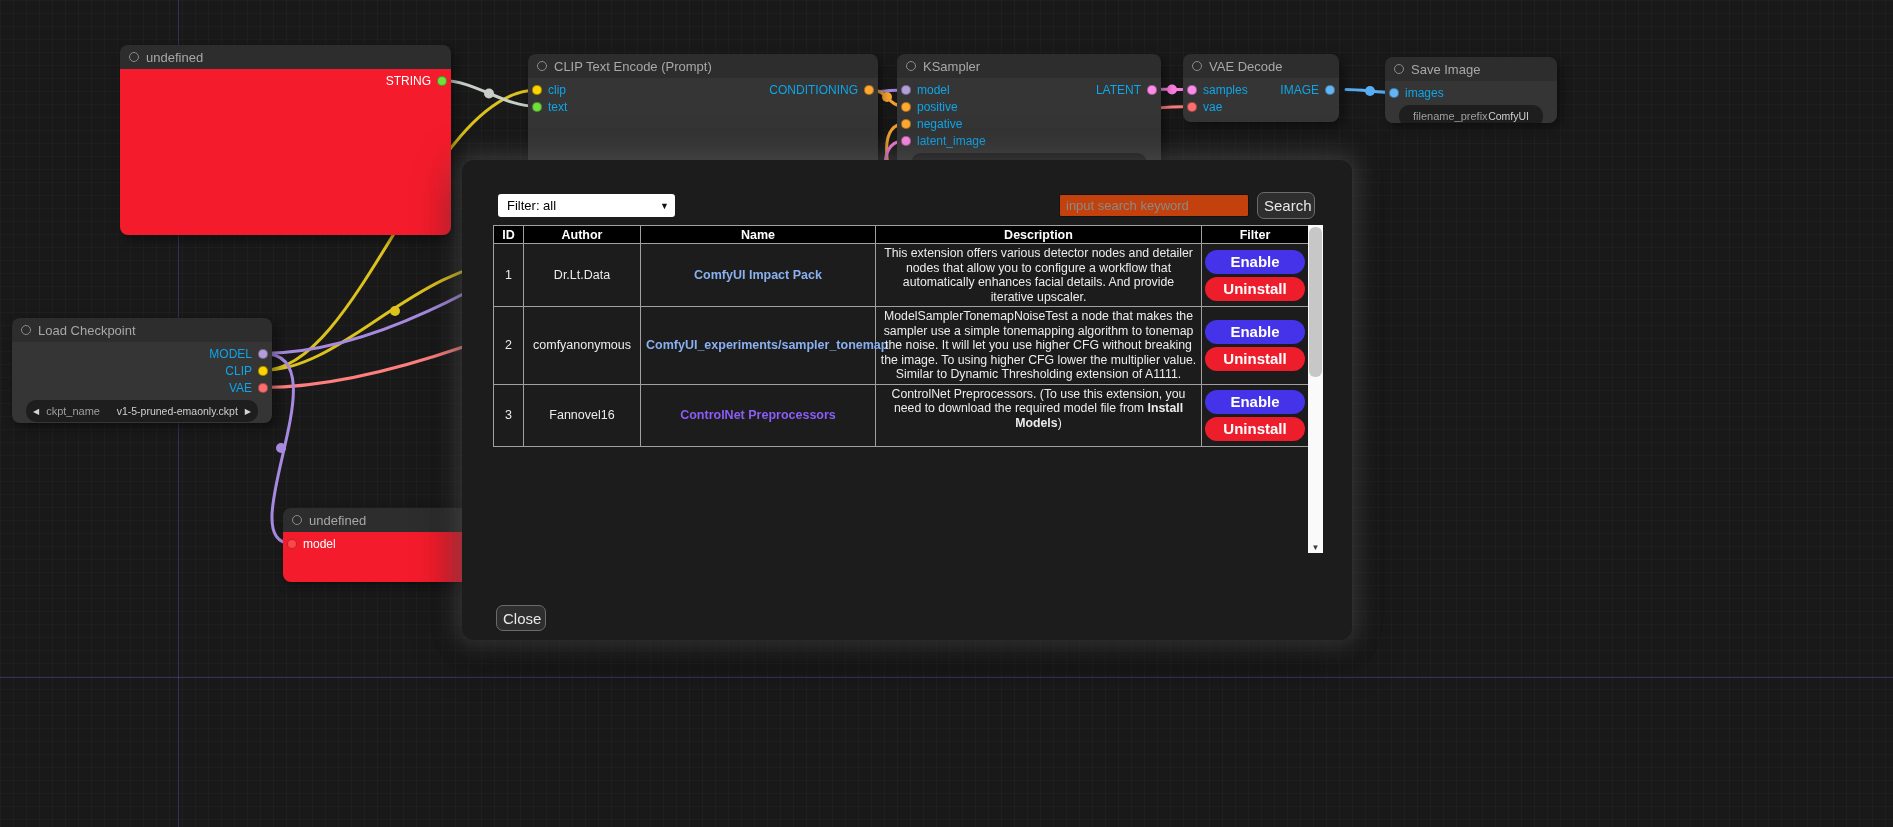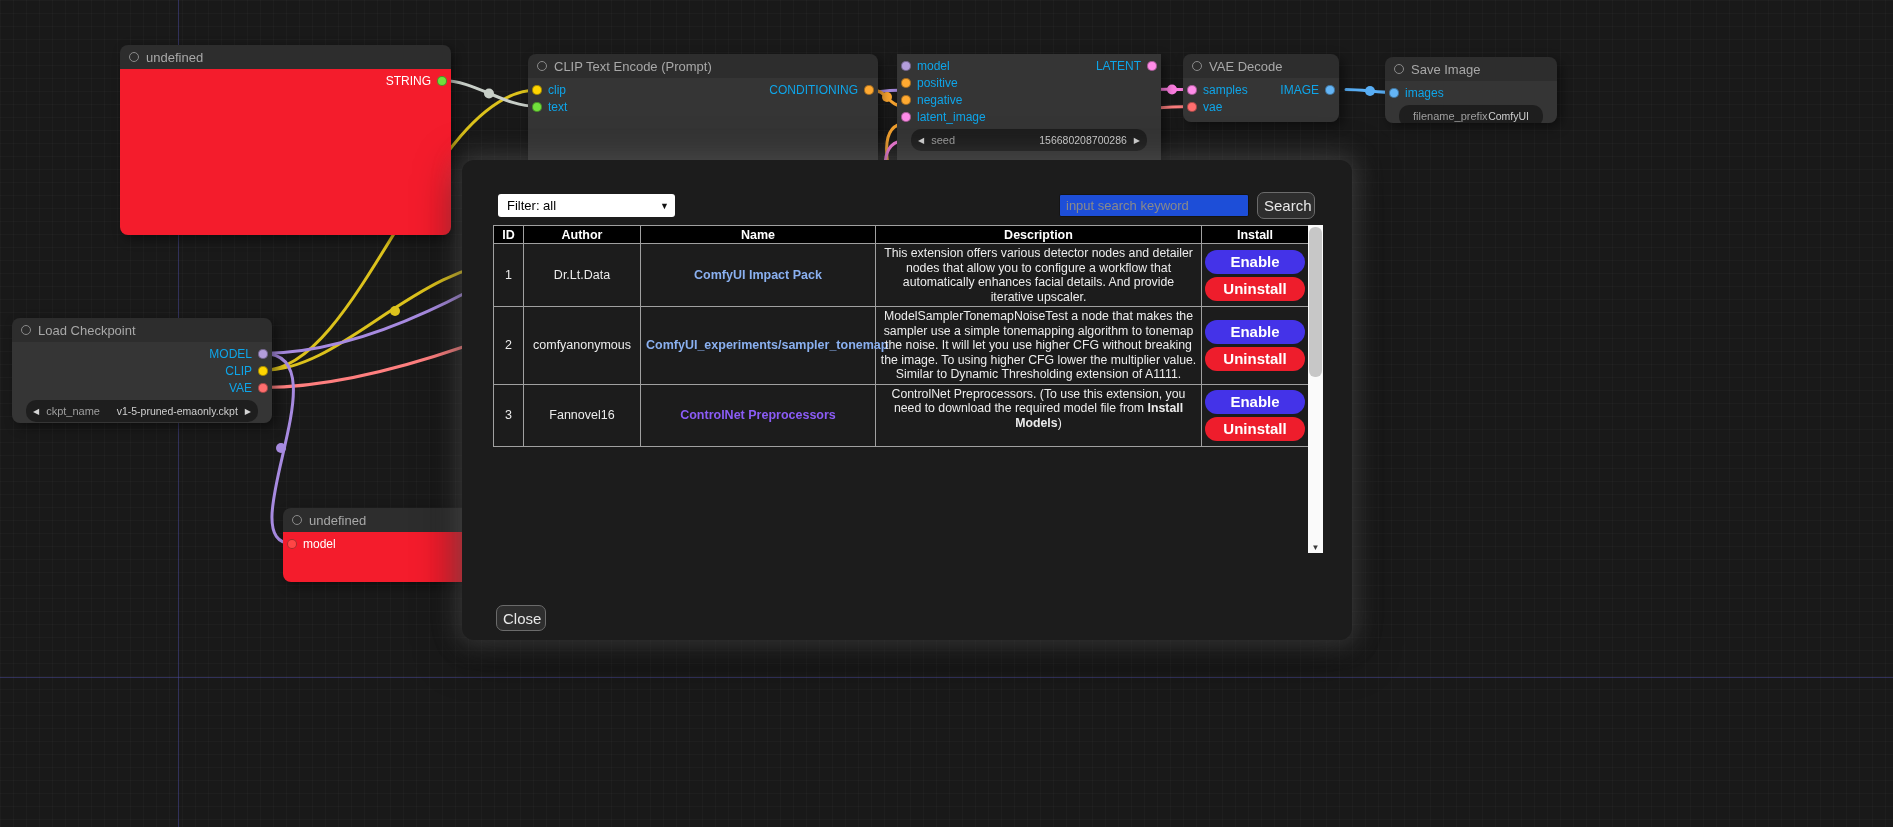--- a/index.html
+++ b/index.html
@@ -37,21 +37,21 @@
   .widget .wname{margin-left:7px;color:#9f9f9f;}
   .widget .wvalue{margin-left:auto;margin-right:7px;color:#cfcfcf;font-size:10.5px;}
 
   
   .dialog{position:absolute;left:462px;top:160px;width:890px;height:480px;background:#1c1c1c;
     border-radius:12px;z-index:10;
     box-shadow:0 0 26px 5px rgba(185,185,185,0.25), 0 10px 45px rgba(0,0,0,0.65);}
   .filter-select{position:absolute;left:36px;top:34px;width:162px;height:23px;background:#ffffff;
     color:#000;border-radius:3px;display:flex;align-items:center;padding:0 6px 0 9px;font-size:13px;cursor:pointer;}
   .filter-caret{margin-left:auto;font-size:9px;color:#111;}
-  .search-input{position:absolute;left:597px;top:34px;width:176px;height:21px;background:#1d4ed8;
+  .search-input{position:absolute;left:597px;top:34px;width:176px;height:21px;background:#c2410c;
     border:1px solid #141414;border-radius:2px;color:#cfcfcf;font-size:13px;padding:0 6px;
     font-family:inherit;outline:none;}
   .search-input::placeholder{color:#8a8a8a;}
   .btn{background:#2e2e2e;border:1px solid #6b6b6b;color:#e8e8e8;border-radius:7px;font-size:15px;
     font-family:inherit;cursor:pointer;}
   .search-btn{position:absolute;left:795px;top:32px;width:58px;height:27px;}
   .close-btn{position:absolute;left:34px;top:445px;width:50px;height:26px;}
 
   .table-wrap{position:absolute;left:31px;top:65px;width:815px;}
   table{border-collapse:collapse;table-layout:fixed;width:815px;color:#ececec;font-size:12.5px;}
@@ -138,20 +138,24 @@
             <div class="slot out">
               <span class="slot-label">CONDITIONING</span>
               <span class="dot" style="background: rgb(255, 169, 49);"></span>
             </div>
           </div>
       </div>
     </div>
   </div>
 
   <div class="node" style="left:897px;top:54px;width:264px;height:250px">
+    <div class="node-header">
+      <span class="collapse-dot"></span>
+      <span class="node-title">KSampler</span>
+    </div>
     <div class="node-body">
       <div class="cols">
         <div class="col-in">
             <div class="slot in">
               <span class="dot" style="background: rgb(179, 157, 219);"></span>
               <span class="slot-label">model</span>
             </div>
             <div class="slot in">
               <span class="dot" style="background: rgb(255, 169, 49);"></span>
               <span class="slot-label">positive</span>
@@ -303,21 +307,21 @@
           <col style="width:235px">
           <col style="width:326px">
           <col style="width:107px">
       </colgroup>
       <thead>
           <tr id="thead-row">
             <th>ID</th>
             <th>Author</th>
             <th>Name</th>
             <th>Description</th>
-            <th>Install</th>
+            <th>Filter</th>
           </tr>
         </thead>
       <tbody id="table-body">
           <tr>
             <td class="cell-id">1</td>
             <td>Dr.Lt.Data</td>
             <td><a href="#" class="ext-link" style="color: rgb(138, 176, 240);">ComfyUI Impact Pack</a></td>
             <td class="cell-desc"><span>This extension offers various detector nodes and detailer nodes that allow you to configure a workflow that automatically enhances facial details. And provide iterative upscaler.</span></td>
             <td class="cell-install">
               <button type="button" class="action-btn" style="background: rgb(68, 51, 232);">Enable</button>

